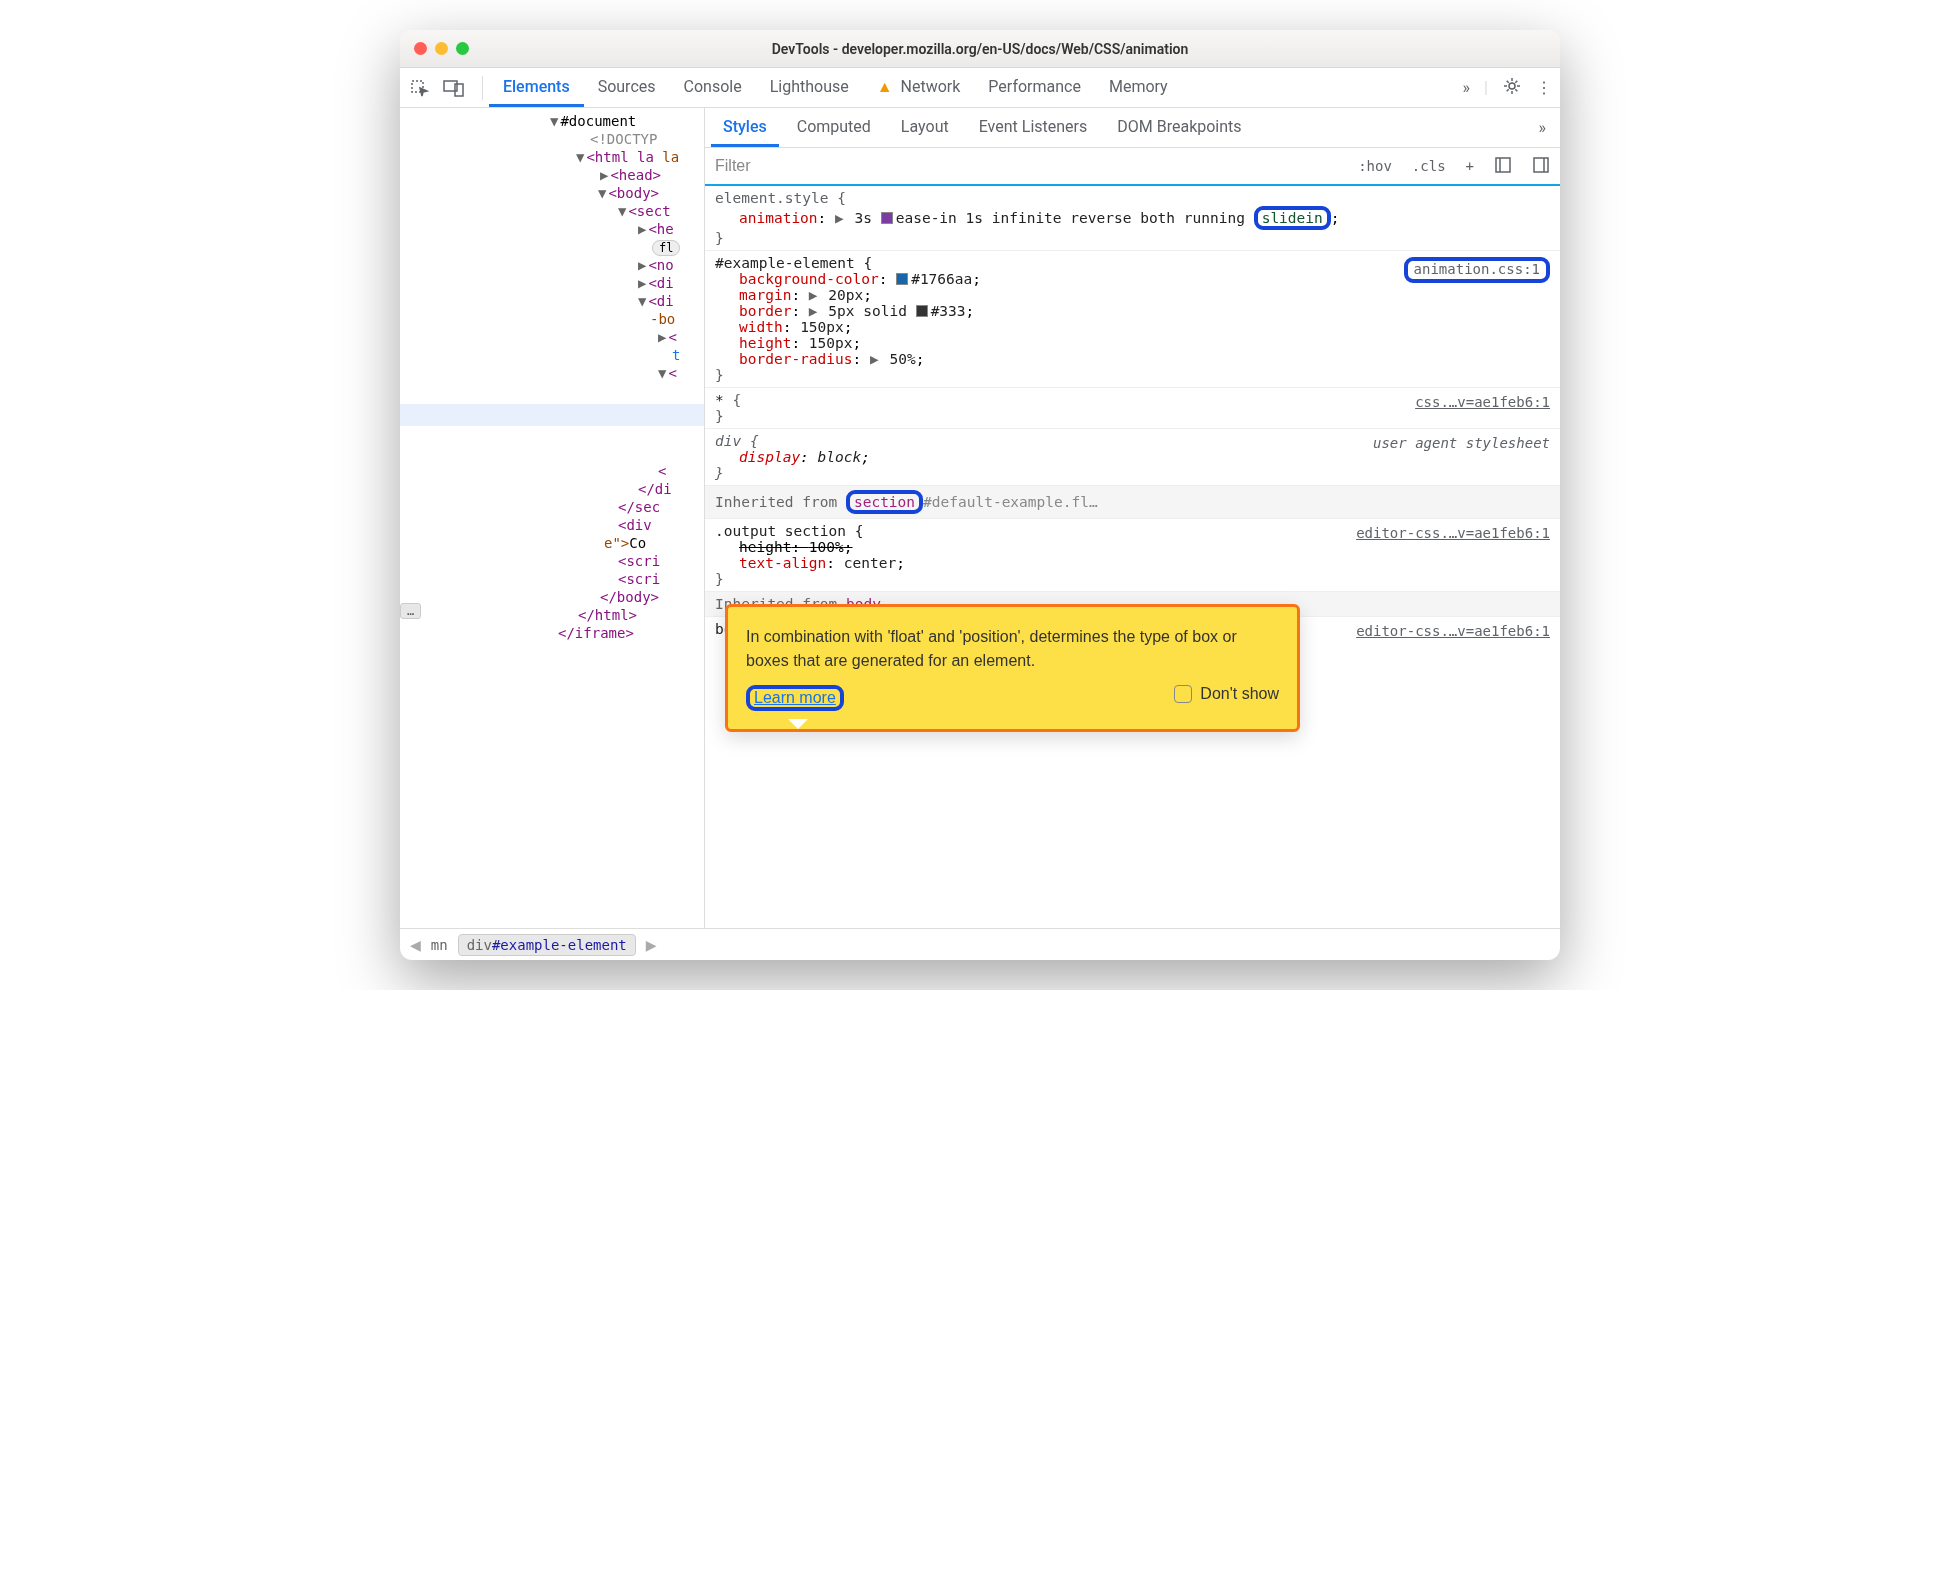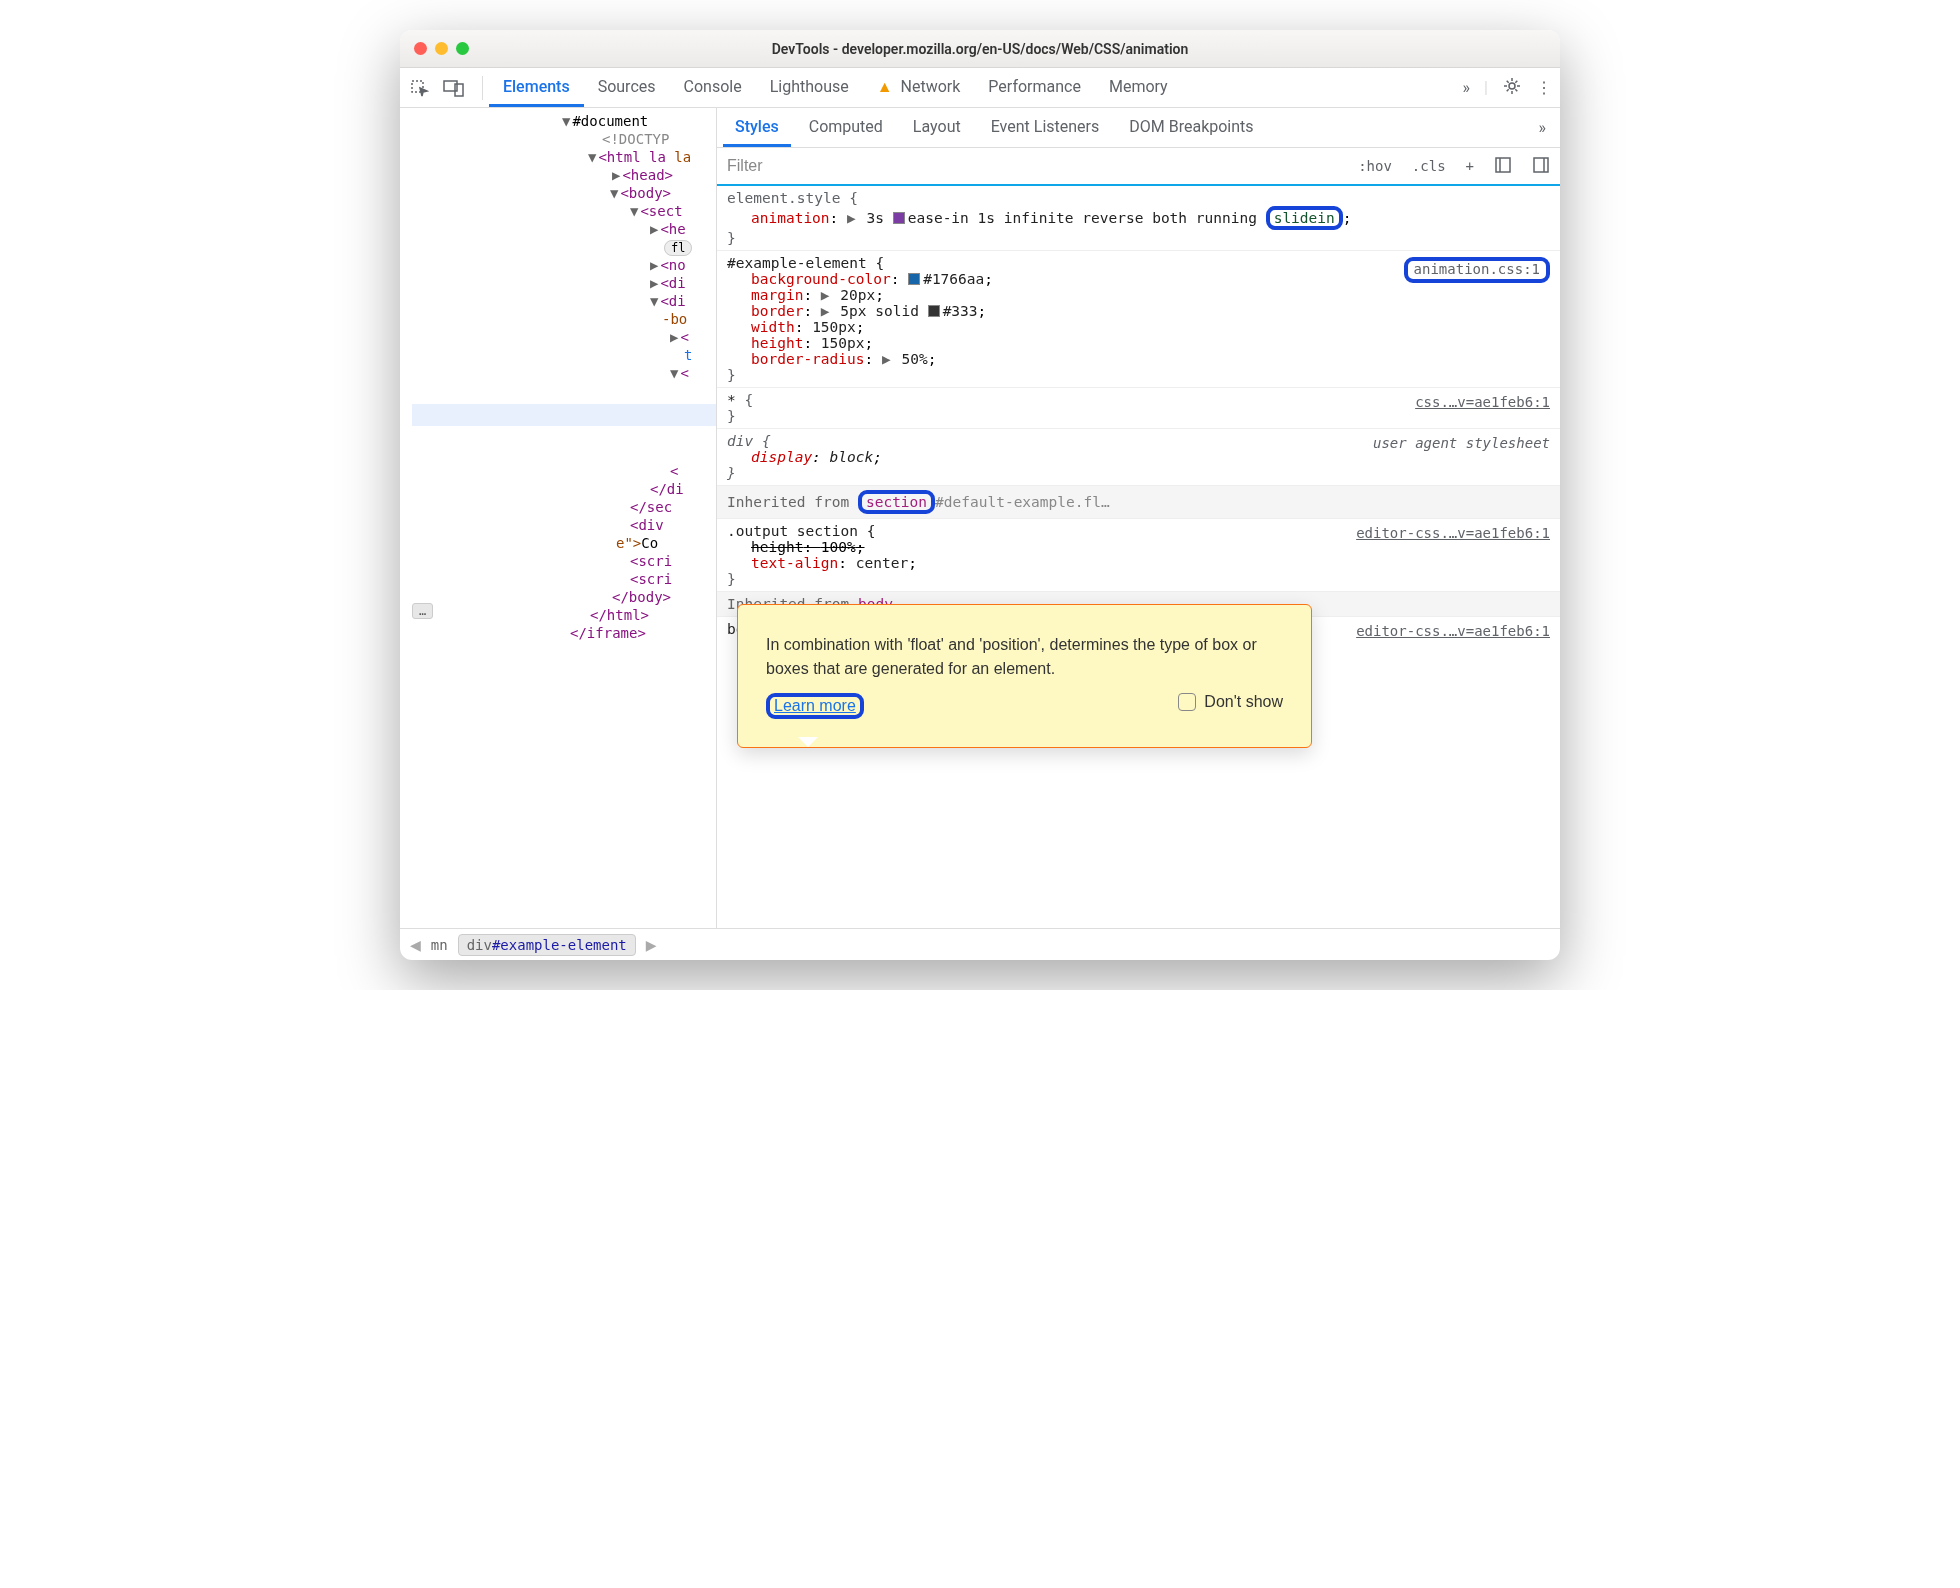--- a/index.html
+++ b/index.html
@@ -12,21 +12,21 @@
 .tclose { background:#ff5f57; } .tmin { background:#febc2e; } .tmax { background:#28c840; }
 .wtitle { position:absolute; left:0; right:0; text-align:center; font-size:14px; color:#333; font-weight:600; pointer-events:none; }
 
 .toolbar { display:flex; align-items:center; height:40px; border-bottom:1px solid #ddd; background:#fff; padding:0 8px; }
 .tb-icon { width:24px; height:24px; display:flex; align-items:center; justify-content:center; color:#5f6368; margin-right:10px; }
 .tabs { display:flex; align-items:stretch; height:100%; }
 .tab { padding:0 14px; display:flex; align-items:center; color:#5f6368; font-size:16px; cursor:pointer; border-bottom:3px solid transparent; gap:6px; }
 .tab.active { color:#1a73e8; border-bottom-color:#1a73e8; font-weight:500; }
 .tb-right { margin-left:auto; display:flex; gap:14px; color:#5f6368; align-items:center; }
 
-.main { display:flex; height:820px; overflow:hidden;margin-left:12px; }
+.main { display:flex; height:820px; overflow:hidden; }
 .dom { width:305px; border-right:1px solid #ddd; overflow:hidden; font-family:Menlo,Monaco,monospace; font-size:14px; padding-top:4px; position:relative; }
 .dom .row { white-space:nowrap; padding:1px 0; padding-left:var(--pl,170px); }
 .tri { color:#666; margin-right:2px; display:inline-block; }
 .tag { color:#881280; }
 .attr { color:#994500; }
 .sel-row { background:#e8f0fe; }
 .ell-badge { position:absolute; left:0; top:495px; background:#e7e7e7; border:1px solid #ccc; border-radius:3px; padding:0 6px; font-size:12px; color:#555; }
 
 .styles-pane { flex:1; display:flex; flex-direction:column; overflow:hidden; }
 .sub-tabs { display:flex; align-items:center; height:40px; border-bottom:1px solid #ddd; padding:0 6px; gap:6px; }
@@ -45,21 +45,21 @@
 .sel-em { color:#222; }
 .src { position:absolute; right:10px; top:6px; color:#5f6368; text-decoration:underline; font-size:14px; }
 .src.noul { text-decoration:none; font-style:italic; }
 .decl { padding-left:24px; }
 .prop { color:#c80000; }
 .val { color:#222; }
 .link { color:#14532d; }
 .sw { width:12px; height:12px; display:inline-block; border:1px solid #888; vertical-align:-1px; margin-right:3px; }
 .struck { text-decoration:line-through; color:#000000; }
 
-.tooltip { position:absolute; left:20px; top:418px; width:575px; background:#fef9c3; border:1px solid #f97316; border-radius:6px; box-shadow:0 6px 20px rgba(0,0,0,0.15); padding:28px; font-family:-apple-system,sans-serif; font-size:16px; }
+.tooltip { position:absolute; left:20px; top:418px; width:575px; background:#fde047; border:3px solid #f97316; border-radius:6px; box-shadow:0 6px 20px rgba(0,0,0,0.15); padding:18px; font-family:-apple-system,sans-serif; font-size:16px; }
 .tooltip::after { content:''; position:absolute; bottom:-10px; left:60px; border:10px solid transparent; border-top-color:#fff; }
 .tt-body { color:#333; line-height:1.5; }
 .tt-bottom { display:flex; justify-content:space-between; align-items:flex-start; margin-top:12px; }
 .tt-link { color:#1a73e8; text-decoration:underline; }
 .tt-check { display:flex; align-items:center; gap:8px; color:#333; }
 .chk { width:18px; height:18px; border:1.5px solid #888; border-radius:4px; }
 
 .highlight { border:4px solid #1643d8; border-radius:9px; padding:0 4px; display:inline-block; }
 .highlight-src { border:4px solid #1643d8; border-radius:9px; padding:0 6px 2px; display:inline-block; }
 

